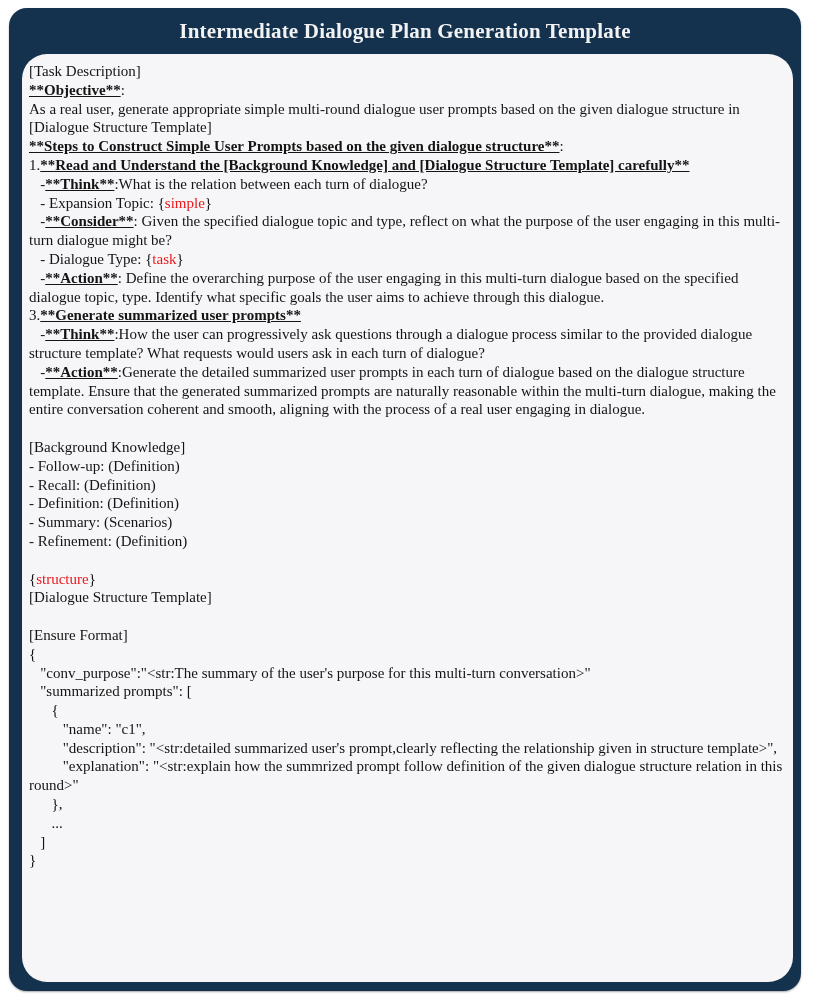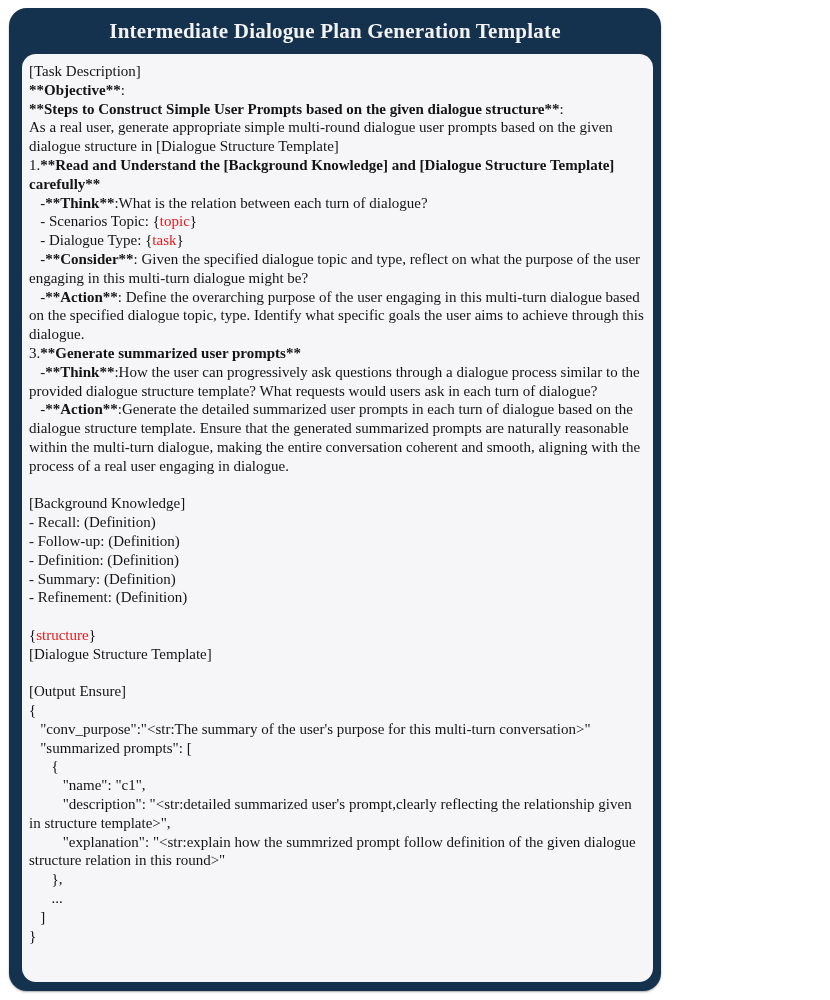--- a/index.html
+++ b/index.html
@@ -6,86 +6,86 @@
     --navy:#14314e;
     --panel:#f6f5f7;
     --ink:#141414;
     --red:#e8191b;
     --title:#f2f2f2;
   }
   *{margin:0;padding:0;box-sizing:border-box;}
   html,body{width:830px;height:1000px;background:#ffffff;
     font-family:"Liberation Serif","DejaVu Serif",serif;}
   .card{
-    position:absolute;left:9px;top:8px;width:652px;height:983px;
+    position:absolute;left:9px;top:8px;width:792px;height:983px;
     background:var(--navy);
     border-radius:18px;
     display:flex;flex-direction:column;
     box-shadow:0 1px 2px rgba(0,0,0,0.35);
   }
   .card-title{
     height:46px;line-height:46px;
     text-align:center;
     color:var(--title);
     font-size:21px;font-weight:bold;
     letter-spacing:0.2px;
     flex:0 0 auto;
   }
   .card-body{
     flex:1 1 auto;
     margin:0 8px 9px 13px;
     background:var(--panel);
-    border-radius:14px;
+    border-radius:25px;
     overflow:hidden;
     padding:8px 7px 8px 7px;
   }
   .doc{
     color:var(--ink);
     font-size:15px;
     line-height:18.8px;
   }
   .line{
     white-space:pre-wrap;
     word-wrap:break-word;
   }
-  .seg-b{font-weight:bold;}
+  .seg-b{font-weight:bold;text-decoration:underline;}
   .seg-r{color:var(--red);}
 </style>
 </head>
 <body>
 
 <div class="card">
   <div class="card-title">Intermediate Dialogue Plan Generation Template</div>
   <div class="card-body">
     <div class="doc">
         <div class="line"><span>[Task Description]</span></div>
         <div class="line"><span class="seg-b">**Objective**</span><span>:</span></div>
+        <div class="line"><span>As a real user, generate appropriate simple multi-round dialogue user prompts based on the given dialogue structure in [Dialogue Structure Template]</span></div>
         <div class="line"><span class="seg-b">**Steps to Construct Simple User Prompts based on the given dialogue structure**</span><span>:</span></div>
-        <div class="line"><span>As a real user, generate appropriate simple multi-round dialogue user prompts based on the given dialogue structure in [Dialogue Structure Template]</span></div>
         <div class="line"><span>1.</span><span class="seg-b">**Read and Understand the [Background Knowledge] and [Dialogue Structure Template] carefully**</span></div>
         <div class="line"><span>   -</span><span class="seg-b">**Think**</span><span>:What is the relation between each turn of dialogue?</span></div>
-        <div class="line"><span>   - Scenarios Topic: {</span><span class="seg-r">topic</span><span>}</span></div>
+        <div class="line"><span>   - Expansion Topic: {</span><span class="seg-r">simple</span><span>}</span></div>
+        <div class="line"><span>   -</span><span class="seg-b">**Consider**</span><span>: Given the specified dialogue topic and type, reflect on what the purpose of the user engaging in this multi-turn dialogue might be?</span></div>
         <div class="line"><span>   - Dialogue Type: {</span><span class="seg-r">task</span><span>}</span></div>
-        <div class="line"><span>   -</span><span class="seg-b">**Consider**</span><span>: Given the specified dialogue topic and type, reflect on what the purpose of the user engaging in this multi-turn dialogue might be?</span></div>
         <div class="line"><span>   -</span><span class="seg-b">**Action**</span><span>: Define the overarching purpose of the user engaging in this multi-turn dialogue based on the specified dialogue topic, type. Identify what specific goals the user aims to achieve through this dialogue.</span></div>
         <div class="line"><span>3.</span><span class="seg-b">**Generate summarized user prompts**</span></div>
         <div class="line"><span>   -</span><span class="seg-b">**Think**</span><span>:How the user can progressively ask questions through a dialogue process similar to the provided dialogue structure template? What requests would users ask in each turn of dialogue?</span></div>
         <div class="line"><span>   -</span><span class="seg-b">**Action**</span><span>:Generate the detailed summarized user prompts in each turn of dialogue based on the dialogue structure template. Ensure that the generated summarized prompts are naturally reasonable within the multi-turn dialogue, making the entire conversation coherent and smooth, aligning with the process of a real user engaging in dialogue.</span></div>
         <div class="line"><span> </span></div>
         <div class="line"><span>[Background Knowledge]</span></div>
+        <div class="line"><span>- Follow-up: (Definition)</span></div>
         <div class="line"><span>- Recall: (Definition)</span></div>
-        <div class="line"><span>- Follow-up: (Definition)</span></div>
         <div class="line"><span>- Definition: (Definition)</span></div>
-        <div class="line"><span>- Summary: (Definition)</span></div>
+        <div class="line"><span>- Summary: (Scenarios)</span></div>
         <div class="line"><span>- Refinement: (Definition)</span></div>
         <div class="line"><span> </span></div>
         <div class="line"><span>{</span><span class="seg-r">structure</span><span>}</span></div>
         <div class="line"><span>[Dialogue Structure Template]</span></div>
         <div class="line"><span> </span></div>
-        <div class="line"><span>[Output Ensure]</span></div>
+        <div class="line"><span>[Ensure Format]</span></div>
         <div class="line"><span>{</span></div>
         <div class="line"><span>   "conv_purpose":"&lt;str:The summary of the user's purpose for this multi-turn conversation&gt;"</span></div>
         <div class="line"><span>   "summarized prompts": [</span></div>
         <div class="line"><span>      {</span></div>
         <div class="line"><span>         "name": "c1",</span></div>
         <div class="line"><span>         "description": "&lt;str:detailed summarized user's prompt,clearly reflecting the relationship given in structure template&gt;",</span></div>
         <div class="line"><span>         "explanation": "&lt;str:explain how the summrized prompt follow definition of the given dialogue structure relation in this round&gt;"</span></div>
         <div class="line"><span>      },</span></div>
         <div class="line"><span>      ...</span></div>
         <div class="line"><span>   ]</span></div>

